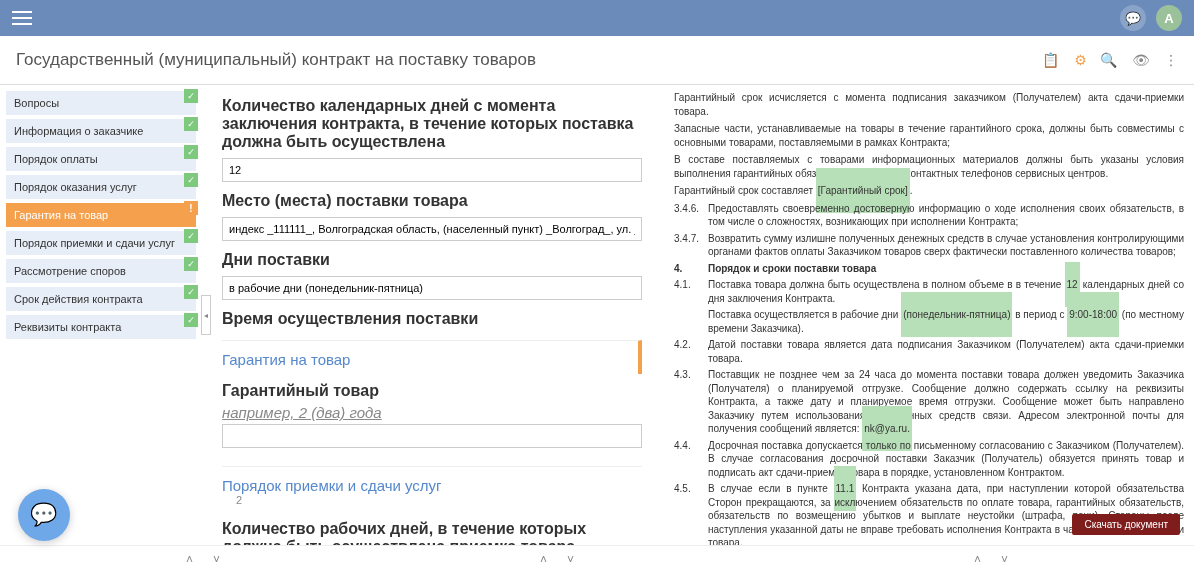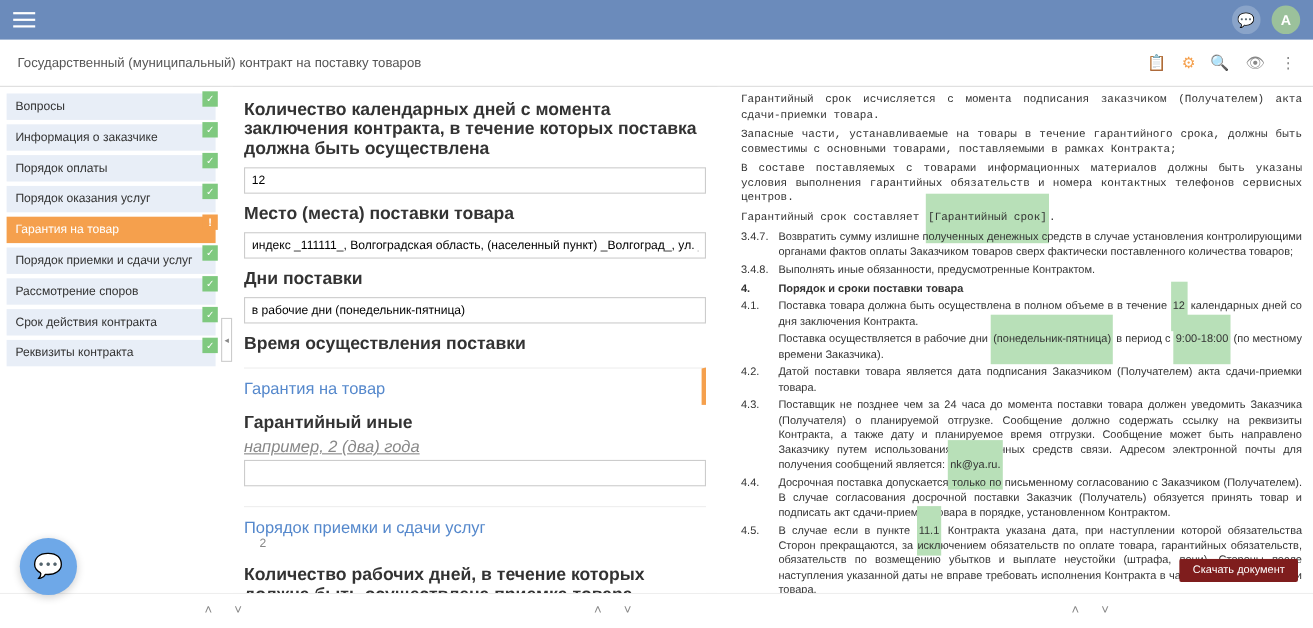--- a/index.html
+++ b/index.html
@@ -4,42 +4,42 @@
 <style>
 * { box-sizing: border-box; margin: 0; padding: 0; }
 body { font-family: Arial, sans-serif; font-size: 12px; color: #333; background: #fff; width: 1194px; height: 571px; overflow: hidden; }
 .topbar { height: 36px; background: #6b8bbb; display: flex; align-items: center; padding: 0 12px; justify-content: space-between; }
 .hamburger { width: 20px; height: 14px; display: flex; flex-direction: column; justify-content: space-between; cursor: pointer; }
 .hamburger div { height: 2px; background: #fff; }
 .top-right { display: flex; gap: 10px; align-items: center; }
 .circle-btn { width: 26px; height: 26px; border-radius: 50%; background: #8aa4c9; display: flex; align-items: center; justify-content: center; color: #fff; font-size: 13px; cursor: pointer; }
 .avatar { background: #9bc19b; font-weight: bold; }
 .titlebar { display: flex; align-items: center; padding: 8px 10px; border-bottom: 1px solid #ddd; }
-.titlebar .title { flex: 1; font-size: 12px; color: #555; padding: 6px; background: #fff; }
+.titlebar .title { flex: 1; font-size: 17px; color: #555; padding: 6px; background: #fff; }
 .titlebar .icons { display: flex; gap: 14px; padding: 0 6px; color: #888; }
 .titlebar .icons span { cursor: pointer; font-size: 14px; }
 .main { display: flex; height: 460px; }
 .col { position: relative; display: flex; flex-direction: column; }
 .sidebar { width: 200px; padding: 6px 4px 6px 6px; overflow-y: auto; }
 .side-item { background: #e8eef7; padding: 6px 8px; margin-bottom: 4px; font-size: 11px; color: #333; position: relative; cursor: pointer; }
 .side-item.active { background: #f5a04d; color: #fff; }
 .side-check { position: absolute; right: -2px; top: -2px; width: 14px; height: 14px; background: #7fc97f; color: #fff; font-size: 9px; display: flex; align-items: center; justify-content: center; }
 .side-warn { position: absolute; right: -2px; top: -2px; width: 14px; height: 14px; background: #f5a04d; color: #fff; font-size: 10px; display: flex; align-items: center; justify-content: center; font-weight: bold; }
 .divider { width: 12px; background: #fff; display: flex; align-items: center; justify-content: center; }
 .collapse-btn { width: 10px; height: 40px; border: 1px solid #ccc; background: #fff; font-size: 8px; color: #888; display: flex; align-items: center; justify-content: center; cursor: pointer; }
 .form-col { width: 440px; padding: 4px 10px; overflow-y: auto; }
 .form-section { background: #fff; padding: 8px 0; }
 .form-label { font-size: 16px; font-weight: bold; color: #333; margin-bottom: 4px; }
 .form-hint { font-size: 15px; font-style: italic; color: #888; text-decoration: underline; }
 .form-input { width: 100%; padding: 5px 6px; border: 1px solid #ccc; font-size: 11px; margin-top: 3px; margin-bottom: 10px; background: #fff; }
 .section-head { font-size: 15px; color: #5588cc; padding: 10px 0 6px; border-top: 1px solid #eee; }
 .section-head.warn { border-right: 4px solid #f5a04d; padding-right: 8px; }
 .section-sub { font-size: 11px; color: #888; margin-left: 14px; }
 .preview-col { flex: 1; padding: 6px 10px; overflow-y: auto; font-size: 10px; line-height: 1.35; color: #333; text-align: justify; position: relative; }
-.preview-col p { margin-bottom: 4px; font-family: Liberation Mono, monospace; }
+.preview-col p { margin-bottom: 4px; }
 .num-item { display: flex; margin-bottom: 3px; }
 .num-item .num { width: 34px; flex-shrink: 0; }
 .num-item .txt { flex: 1; }
 .hl { background: #b8e0b8; padding: 17px 2px; }
 .bold { font-weight: bold; }
 .footer-nav { height: 28px; display: flex; align-items: center; justify-content: center; gap: 30px; border-top: 1px solid #eee; }
 .nav-arrows { display: flex; gap: 20px; color: #888; font-size: 12px; }
 .nav-arrows span { cursor: pointer; }
 .chat-fab { position: absolute; left: 18px; bottom: 30px; width: 52px; height: 52px; border-radius: 50%; background: #6ea8e8; display: flex; align-items: center; justify-content: center; color: #fff; font-size: 22px; box-shadow: 0 2px 8px rgba(0,0,0,0.2); cursor: pointer; }
 .download-btn { position: absolute; right: 14px; bottom: 10px; background: #7f1d1d; color: #fff; padding: 5px 12px; font-size: 10px; border-radius: 2px; cursor: pointer; margin-top: 48px; }
@@ -92,21 +92,21 @@
       <div class="form-label">Количество календарных дней с момента заключения контракта, в течение которых поставка должна быть осуществлена</div>
       <input class="form-input" value="12" style="">
       <div class="form-label">Место (места) поставки товара</div>
       <input class="form-input" value="индекс _111111_, Волгоградская область, (населенный пункт) _Волгоград_, ул. _Ленина_, д._1_, этаж _2_, каб. _3_" style="">
       <div class="form-label">Дни поставки</div>
       <input class="form-input" value="в рабочие дни (понедельник-пятница)" style="">
       <div class="form-label">Время осуществления поставки</div>
     </div>
     <div class="section-head warn">Гарантия на товар</div>
     <div class="form-section">
-      <div class="form-label">Гарантийный иные</div>
+      <div class="form-label">Гарантийный товар</div>
       <div class="form-hint">например, 2 (два) года</div>
       <input class="form-input" value="" style="">
     </div>
     <div class="section-head">
       <span>Порядок приемки и сдачи услуг</span>
       <div class="section-sub">2</div>
     </div>
     <div class="form-section">
       <div class="form-label">Количество рабочих дней, в течение которых должна быть осуществлена приемка товара</div>
       <div class="form-hint">например, 3 (три)</div>
@@ -117,26 +117,26 @@
 
   <div class="divider"></div>
 
   <div class="preview-wrapper">
   <div class="col preview-col">
     <p>Гарантийный срок исчисляется с момента подписания заказчиком (Получателем) акта сдачи-приемки товара.</p>
     <p>Запасные части, устанавливаемые на товары в течение гарантийного срока, должны быть совместимы с основными товарами, поставляемыми в рамках Контракта;</p>
     <p>В составе поставляемых с товарами информационных материалов должны быть указаны условия выполнения гарантийных обязательств и номера контактных телефонов сервисных центров.</p>
     <p><span>Гарантийный срок составляет </span><span class="hl">[Гарантийный срок]</span><span>.</span></p>
     <div class="num-item">
+          <div class="num">3.4.6.</div>
+          <div class="txt">Предоставлять своевременно достоверную информацию о ходе исполнения своих обязательств, в том числе о сложностях, возникающих при исполнении Контракта;</div>
+        </div>
+    <div class="num-item">
           <div class="num">3.4.7.</div>
           <div class="txt">Возвратить сумму излишне полученных денежных средств в случае установления контролирующими органами фактов оплаты Заказчиком товаров сверх фактически поставленного количества товаров;</div>
-        </div>
-    <div class="num-item">
-          <div class="num">3.4.8.</div>
-          <div class="txt">Выполнять иные обязанности, предусмотренные Контрактом.</div>
         </div>
     <div class="num-item">
           <div class="num bold">4.</div>
           <div class="txt bold">Порядок и сроки поставки товара</div>
         </div>
     <div class="num-item">
           <div class="num">4.1.</div>
           <div class="txt"><span>Поставка товара должна быть осуществлена в полном объеме в в течение </span><span class="hl">12</span><span> календарных дней со дня заключения Контракта.</span></div>
         </div>
     <div class="num-item">

